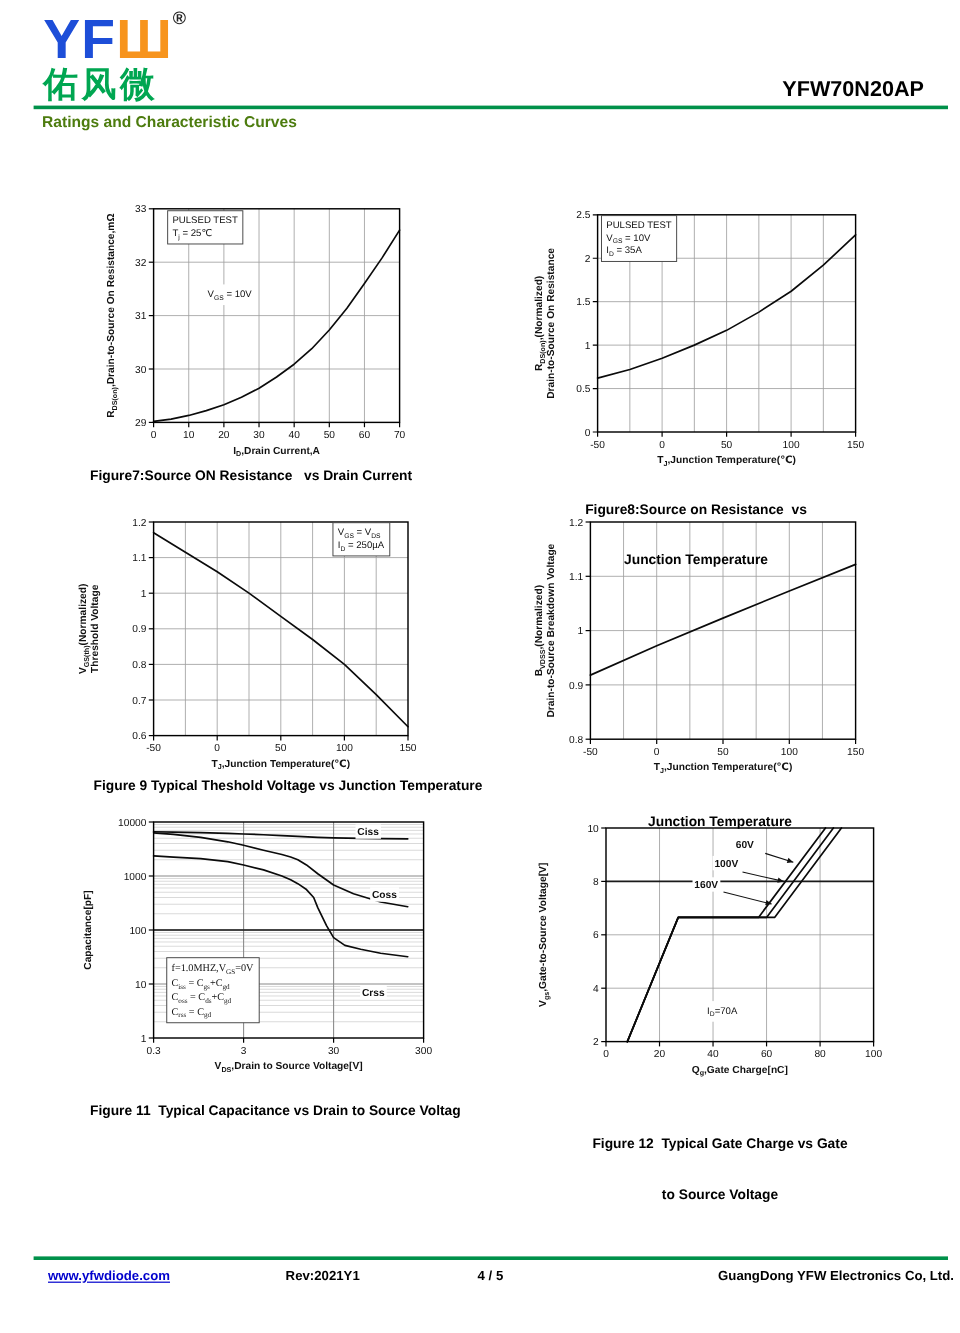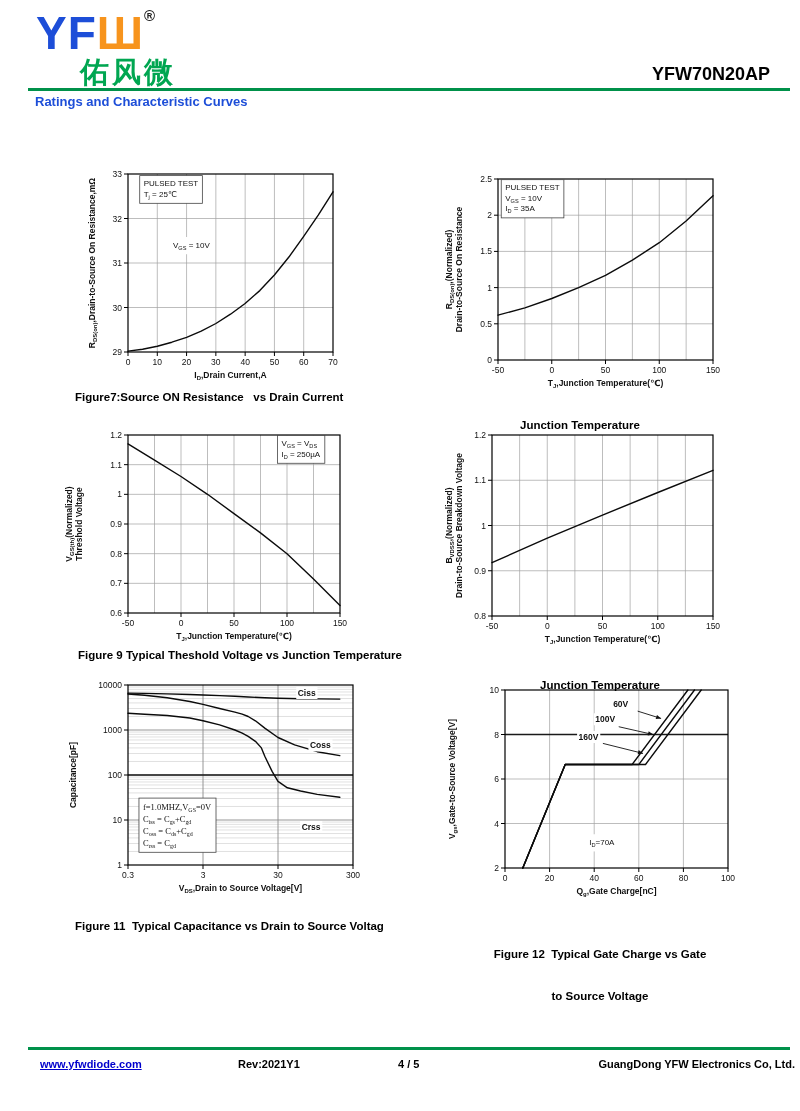--- a/index.html
+++ b/index.html
@@ -6,35 +6,35 @@
   body{width:800px;height:1111px;position:relative;font-family:"Liberation Sans","DejaVu Sans",sans-serif;color:#111;overflow:hidden;}
   .abs{position:absolute;}
   
   .logo-latin{font-weight:bold;font-size:46px;letter-spacing:1px;line-height:1;}
   .logo-yf{color:#1d4ed8;}
   .logo-sha{color:#F7941D;}
   .logo-reg{font-size:15px;color:#222;vertical-align:28px;font-weight:bold;}
   .logo-cn{font-weight:bold;font-size:29px;color:#00A651;letter-spacing:3px;line-height:1;font-family:"Liberation Sans","DejaVu Sans",sans-serif;}
   .part-number{font-weight:bold;font-size:18px;color:#000;}
   .green-rule{background:#00914a;height:3px;}
-  .section-title{font-weight:bold;font-size:13px;color:#1d4ed8;}
+  .section-title{font-weight:bold;font-size:13px;color:#4d7c0f;}
   
   .caption{font-weight:bold;font-size:11.5px;color:#000;white-space:pre;line-height:14px;}
   .caption.center{text-align:center;}
   
   .footer-item{font-weight:bold;font-size:11px;color:#000;}
   .footer-link{font-weight:bold;font-size:11px;color:#0000CC;text-decoration:underline;}
   svg.chart{display:block;}
 </style>
 </head>
 <body>
 
 <div class="abs" style="left:36px;top:8px;">
   <div class="logo-latin"><span class="logo-yf">YF</span><span class="logo-sha">Ш</span><span class="logo-reg">®</span></div>
-  <div class="logo-cn" style="margin-top:2px;margin-left:44px;">佑风微</div>
+  <div class="logo-cn" style="margin-top:2px;">佑风微</div>
 </div>
 <div class="abs part-number" style="right:30px;top:64px;">YFW70N20AP</div>
 <div class="abs green-rule" style="left:28px;top:88px;width:762px;"></div>
 <div class="abs section-title" style="left:35px;top:94px;">Ratings and Characteristic Curves</div>
 
 <div class="abs" id="fig0" style="left:60px;top:160px;">
   <svg class="chart" width="300" height="235">
       <line x1="97.28571428571428" x2="97.28571428571428" y1="14" y2="192" stroke="#a0a0a0" stroke-width="0.7"></line>
       <line x1="126.57142857142857" x2="126.57142857142857" y1="14" y2="192" stroke="#a0a0a0" stroke-width="0.7"></line>
       <line x1="155.85714285714283" x2="155.85714285714283" y1="14" y2="192" stroke="#a0a0a0" stroke-width="0.7"></line>
@@ -364,20 +364,21 @@
       <polygon points="231.1,43.47999999999999 226.98734285971454,39.88471819651655 225.67079867209145,44.0831359225219" fill="#111"></polygon>
       <line x1="188.73000000000002" y1="51.712500000000006" x2="223.072" y2="59.5" stroke="#111" stroke-width="0.9"></line>
       <polygon points="223.072,59.5 218.68232605159935,56.248729075156504 217.70927254871603,60.53978569101774" fill="#111"></polygon>
       <line x1="172.897" y1="68.4" x2="213.037" y2="78.4125" stroke="#111" stroke-width="0.9"></line>
       <polygon points="213.037,78.4125 208.71810048602742,75.06778671061218 207.65319616058247,79.33697618610384" fill="#111"></polygon>
     </svg>
 </div>
 
 <div class="abs caption" style="left:75px;top:390px;text-align:center;">Figure7:Source ON Resistance   vs Drain Current</div>
 <div class="abs caption center" style="left:430px;top:390px;width:300px;">
+  <div>Figure8:Source on Resistance  vs</div>
   <div>Junction Temperature</div>
 </div>
 <div class="abs caption" style="left:78px;top:648px;">Figure 9 Typical Theshold Voltage vs Junction Temperature</div>
 <div class="abs caption center" style="left:440px;top:650px;width:320px;">
   <div>Junction Temperature</div>
 </div>
 <div class="abs caption" style="left:75px;top:919px;">Figure 11  Typical Capacitance vs Drain to Source Voltag</div>
 <div class="abs caption center" style="left:450px;top:919px;width:300px;">
   <div>Figure 12  Typical Gate Charge vs Gate</div>
   <div>to Source Voltage</div>

